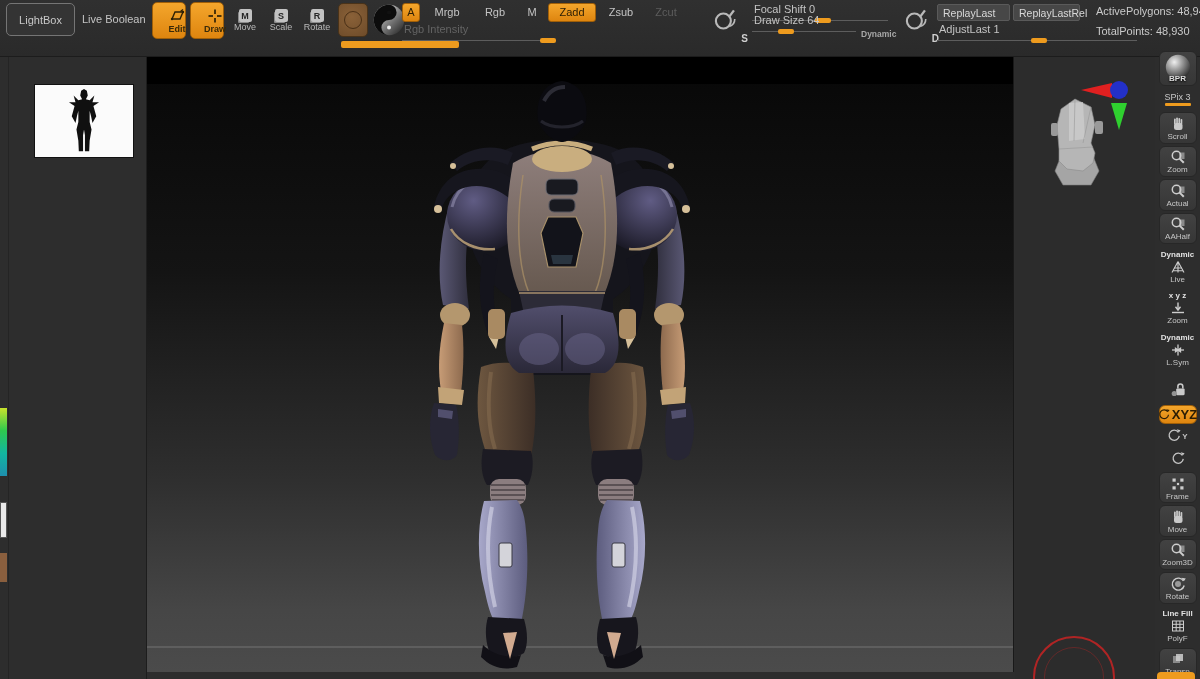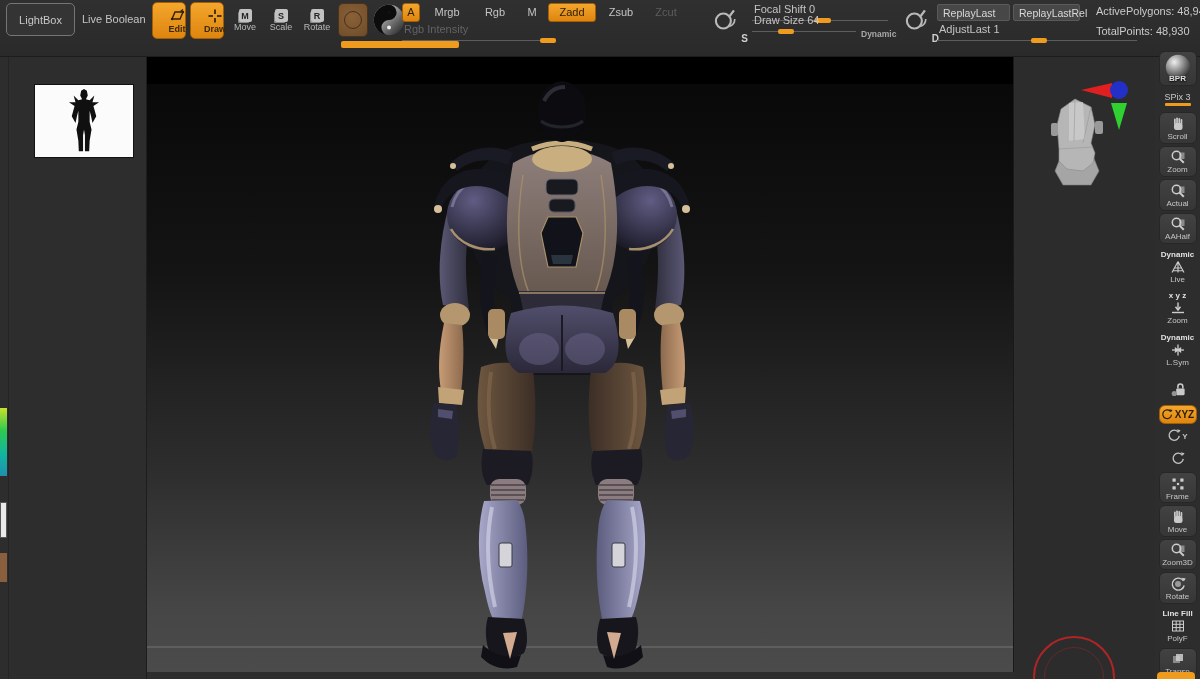--- a/index.html
+++ b/index.html
@@ -76,21 +76,21 @@
     align-items:center; justify-content:center; padding:2px 0 1px; }
   .shelf-btn .s-lbl { font-size:8px; line-height:9px; color:#c6c6c6; }
   .shelf-btn .s-super { font-size:8px; line-height:9px; font-weight:bold; color:#e2e2e2; }
   .shelf-plain { background:transparent; border:none; }
   .bpr { height:36px; position:relative; }
   .bpr .s-lbl { position:absolute; bottom:2px; font-weight:bold; color:#ddd; text-shadow:0 1px 2px #000; }
   .spix { height:24px; background:transparent; border:none; }
   .spix .bar { width:26px; height:3px; border-radius:1px; margin-top:1px; }
   .xyz-btn { height:19px; width:38px; flex-direction:row; gap:2px;
     background:linear-gradient(#f4a62c,#de850f); border:1px solid #a05f08; }
-  .xyz-btn .s-lbl { font-size:10px; font-weight:bold; color:#2a1d04; }
+  .xyz-btn .s-lbl { font-size:13px; font-weight:bold; color:#2a1d04; }
   .mini { height:21px; width:28px; flex-direction:row; gap:1px; background:transparent; border:none; }
   .mini .s-lbl { font-size:8px; color:#c0c0c0; font-weight:bold; }
   .floor-super { color:#9a9a9a; }
   .shelf-orange-sliver { position:absolute; left:2px; top:622px; width:38px; height:10px;
     border-radius:4px 4px 0 0; }
   .icon16 { width:16px; height:16px; display:block; }
 </style>
 </head>
 <body>
 

